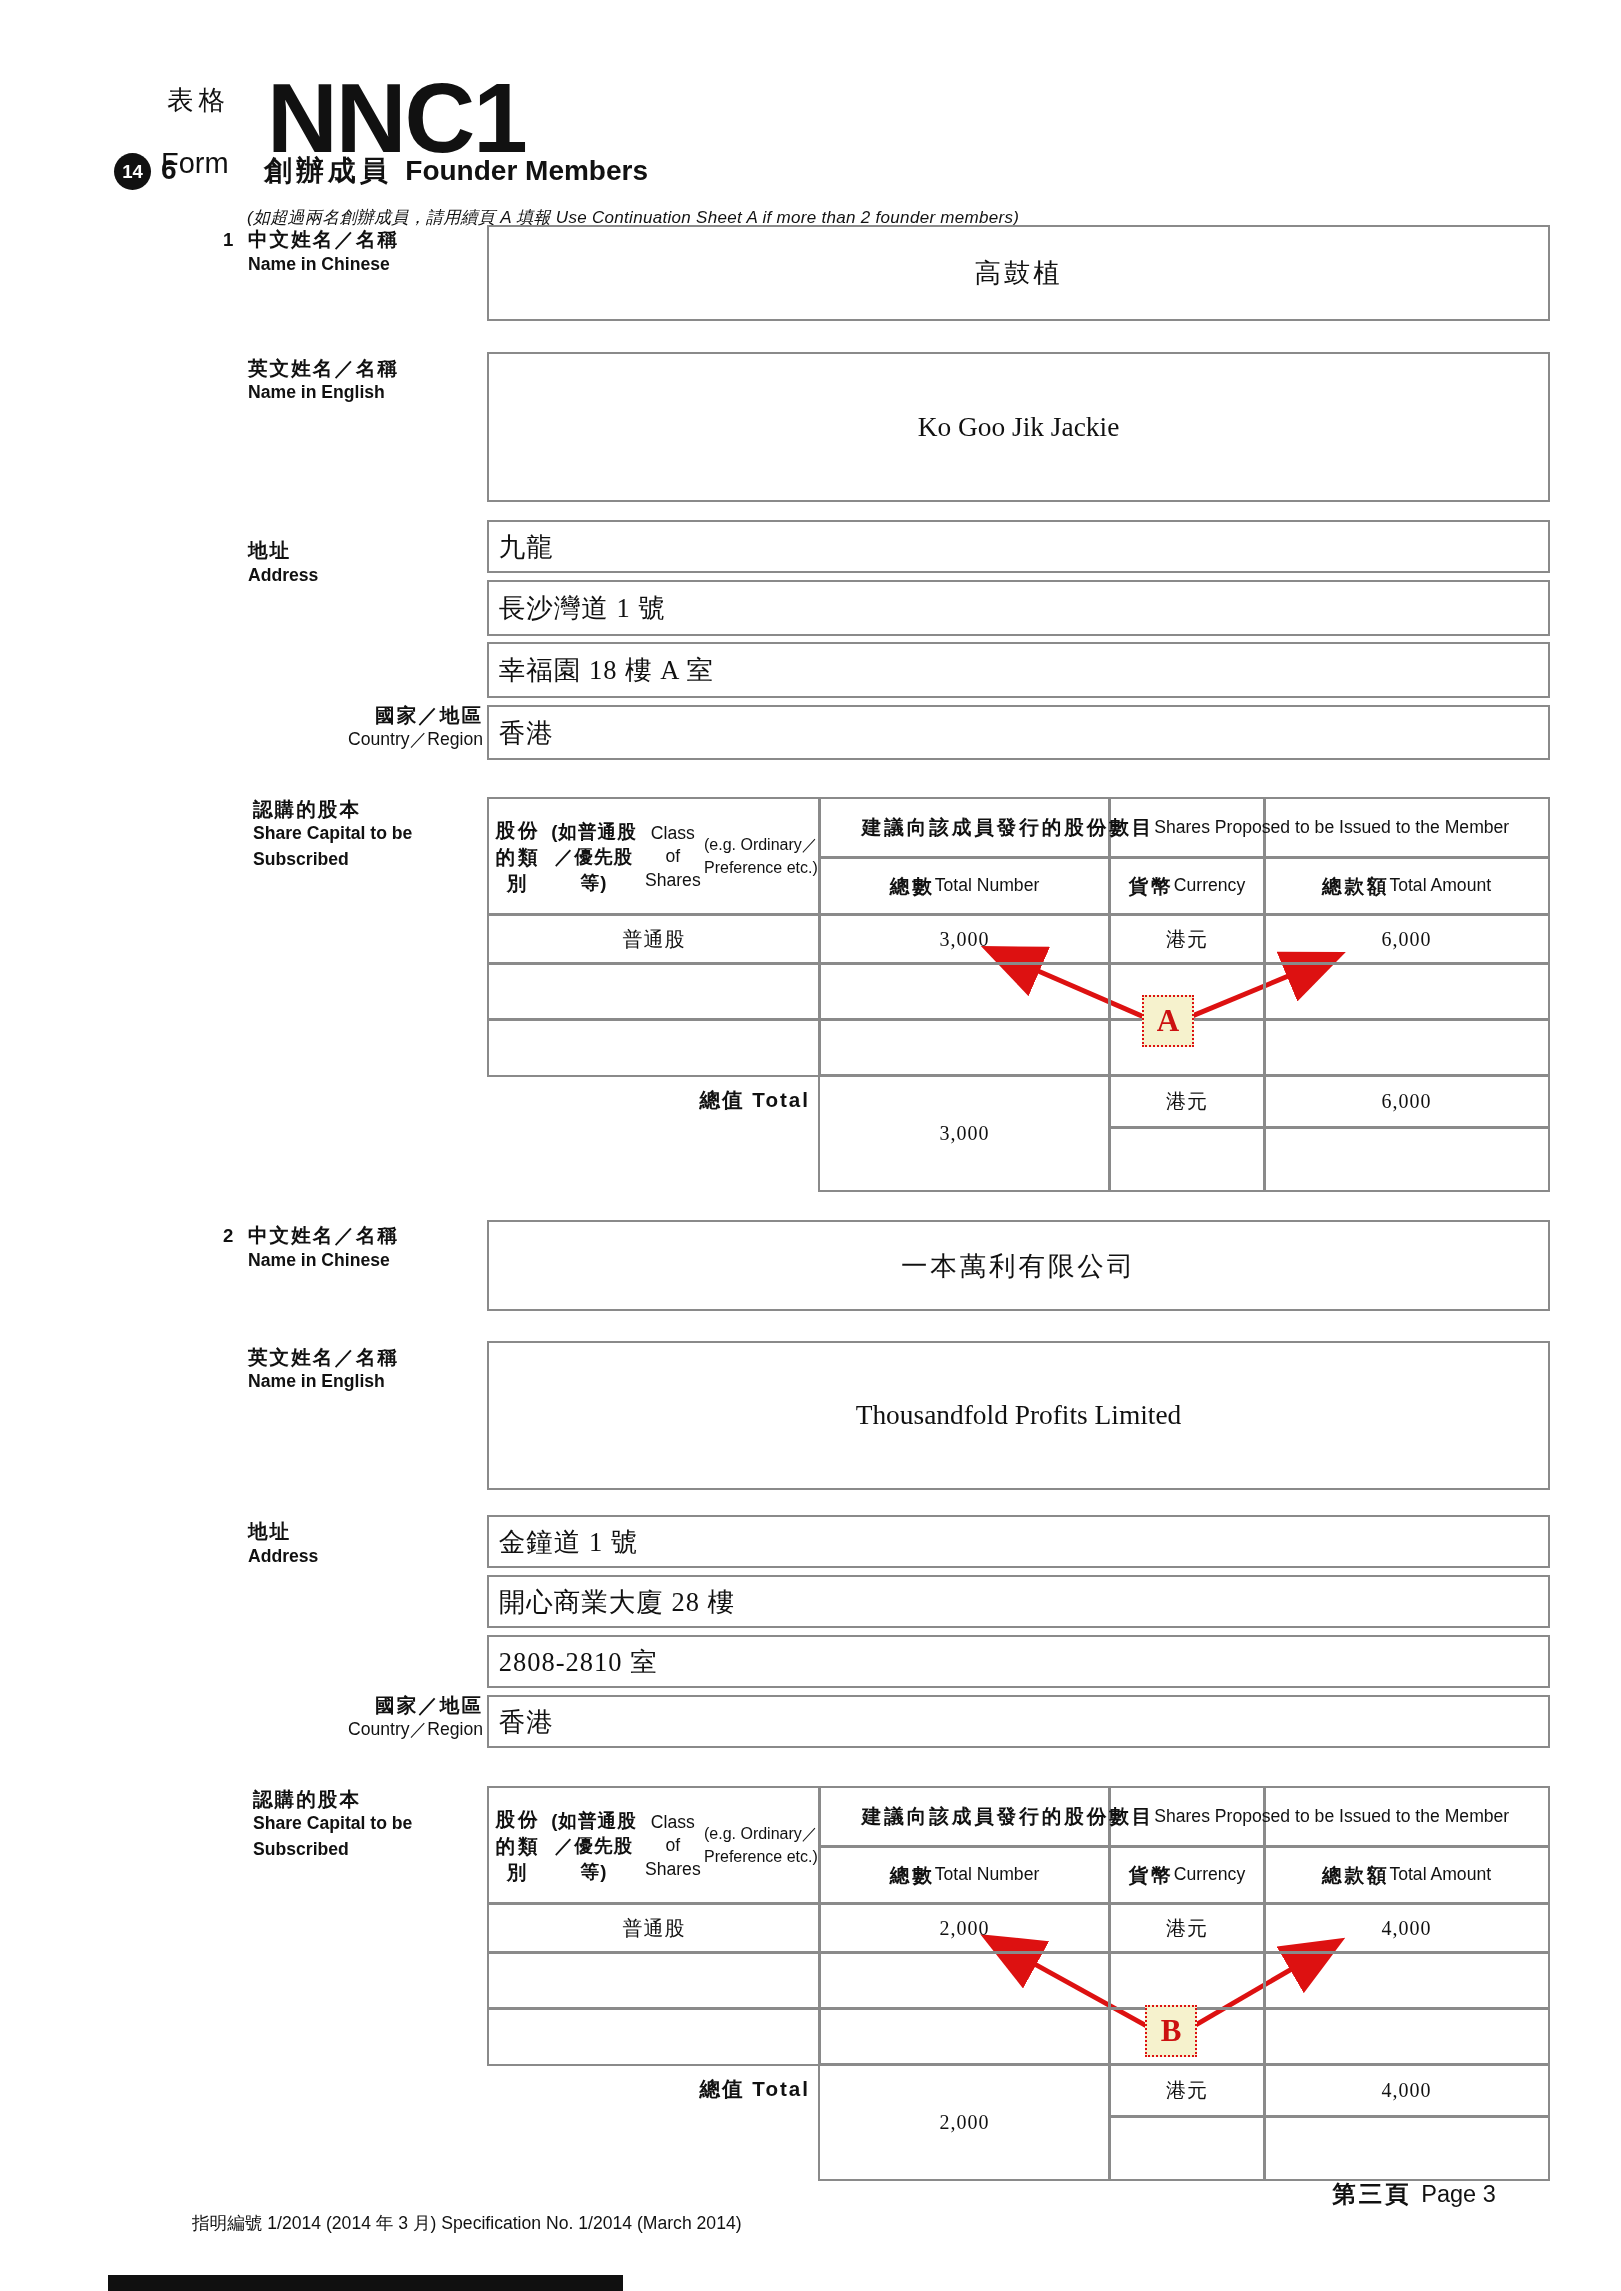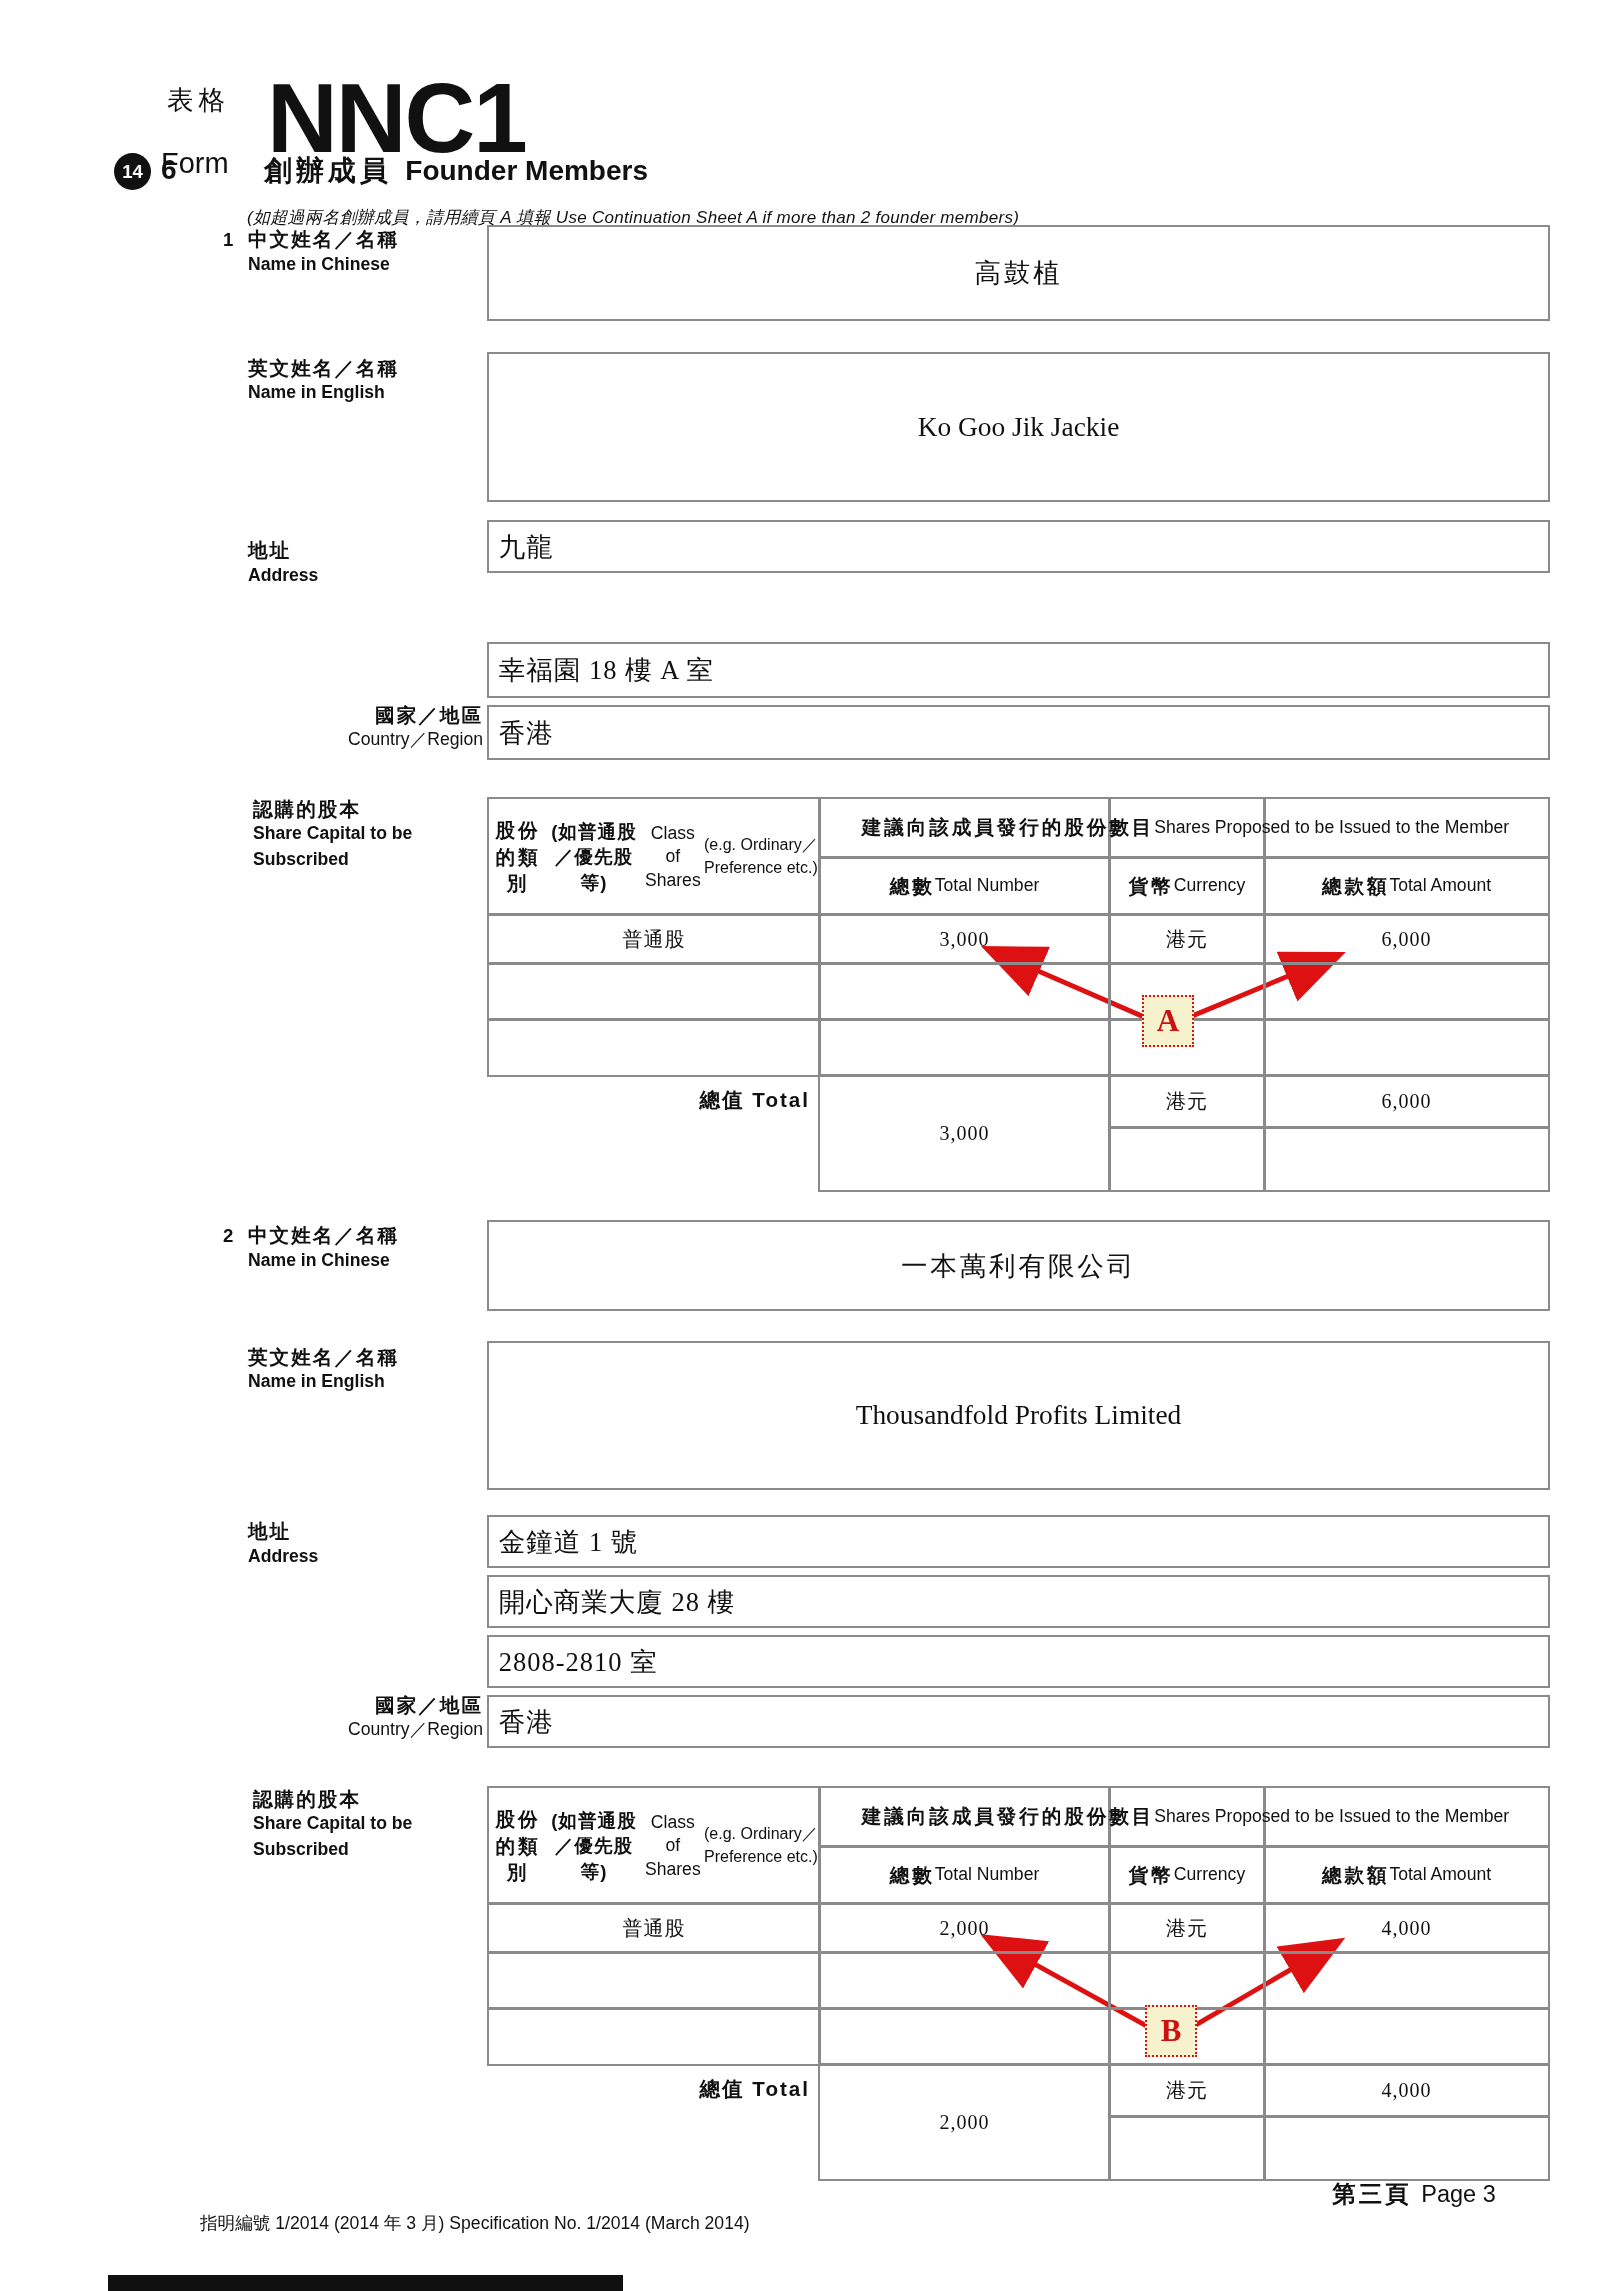--- a/index.html
+++ b/index.html
@@ -45,21 +45,21 @@
   .total-lbl{font-size:20.6px;font-weight:bold;letter-spacing:2px;text-align:right;}
   
   .ann-box{width:52px;height:52px;background:#f6f2cd;border:2.9px dotted #dd1111;
            display:flex;align-items:center;justify-content:center;
            font-family:"Liberation Serif","DejaVu Serif",serif;
            font-size:31px;font-weight:bold;color:#cc1111;}
   .arrows{left:0;top:0;width:1621px;height:2292px;pointer-events:none;}
   
   .page-num{left:1274px;top:2178px;width:280px;text-align:center;font-size:23.5px;}
   .page-num .zh{font-weight:bold;letter-spacing:2.9px;margin-right:9.8px;}
-  .spec{left:200px;top:2211px;font-size:17.6px;}
+  .spec{left:192px;top:2211px;font-size:17.6px;}
   .scanbar{left:108px;top:2275px;width:515px;height:16.7px;background:#101010;}
 </style>
 </head>
 <body>
 
 <div class="page">
 
   <svg class="abs arrows" viewBox="0 0 1654 2338">
     <defs>
       <marker id="ah" markerWidth="13" markerHeight="11" refX="11" refY="5.5" orient="auto">
@@ -93,20 +93,23 @@
   <div class="abs lbl-zh" style="left:248px;top:355px;">英文姓名／名稱</div>
   <div class="abs lbl-en" style="left:248px;top:382px;">Name in English</div>
   <div class="abs fbox center" style="top:352px;height:150px;">
     <span class="serif val-e">Ko Goo Jik Jackie</span>
   </div>
 
   <div class="abs lbl-zh" style="left:248px;top:537px;">地址</div>
   <div class="abs lbl-en" style="left:248px;top:565px;">Address</div>
   <div class="abs fbox lpad" style="top:520px;height:53px;">
     <span class="serif val-a">九龍</span>
+  </div>
+  <div class="abs fbox lpad" style="top:580px;height:56px;">
+    <span class="serif val-a">長沙灣道 1 號</span>
   </div>
   <div class="abs fbox lpad" style="top:642px;height:56px;">
     <span class="serif val-a">幸福園 18 樓 A 室</span>
   </div>
 
   <div class="abs lbl-zh right-lbl" style="left:274px;top:702px;">國家／地區</div>
   <div class="abs lbl-en-reg right-lbl" style="left:274px;top:727px;">Country／Region</div>
   <div class="abs fbox lpad" style="top:705px;height:55px;">
     <span class="serif val-a">香港</span>
   </div>

